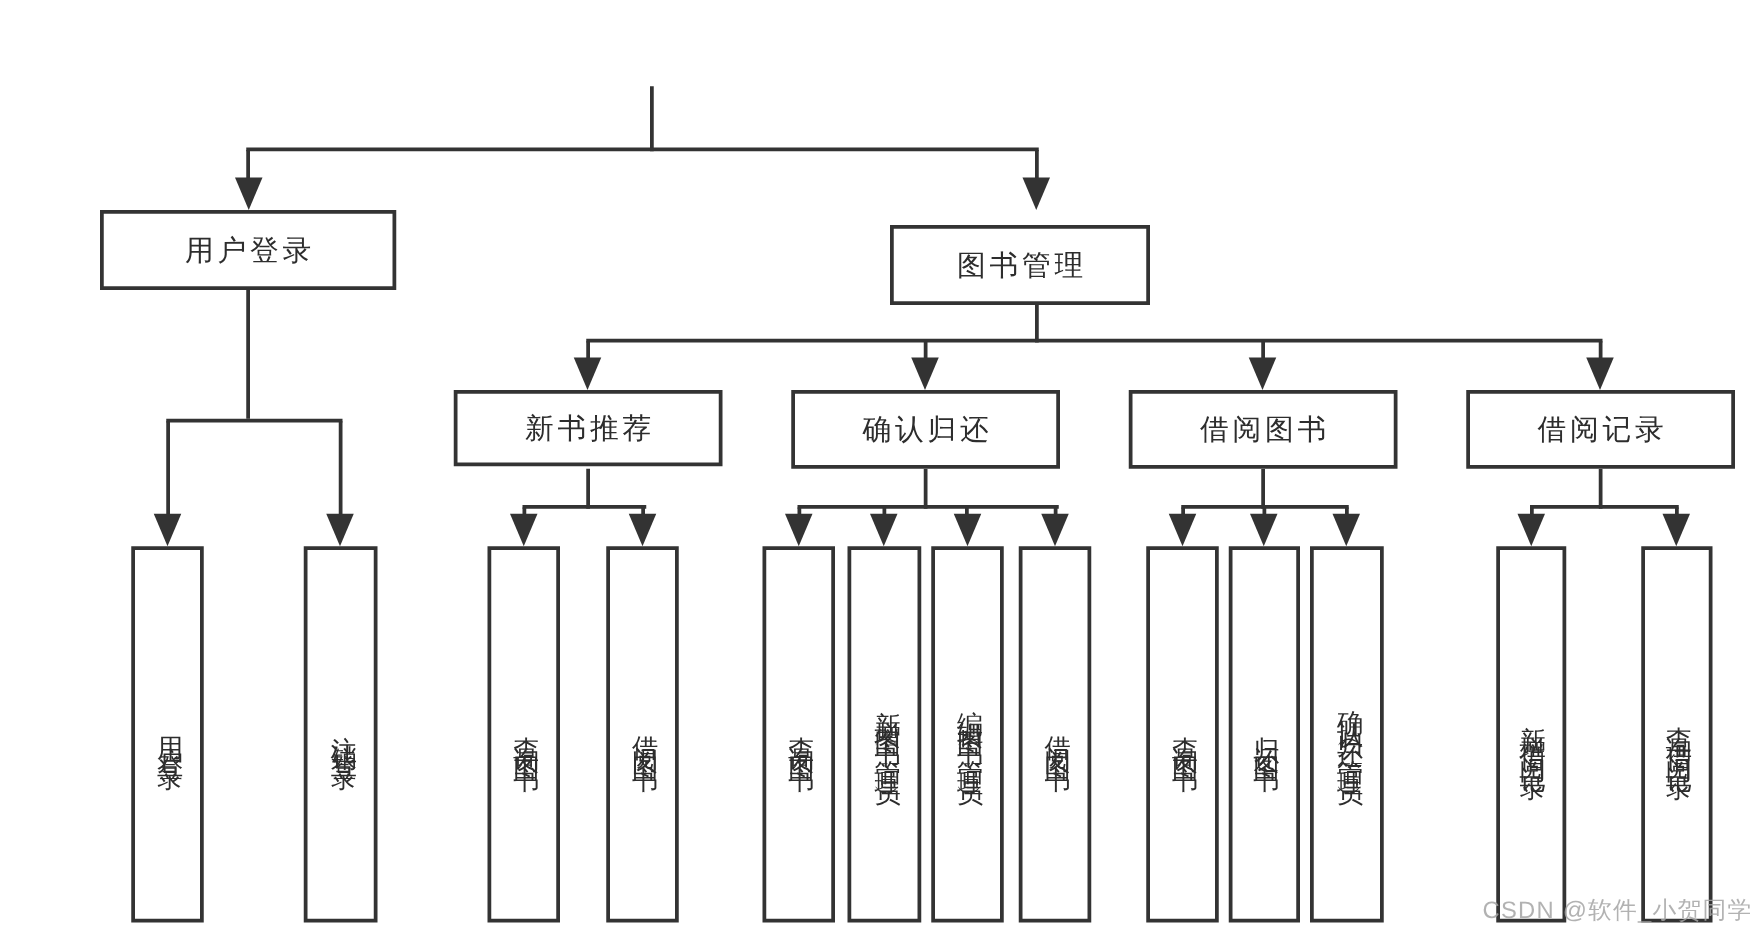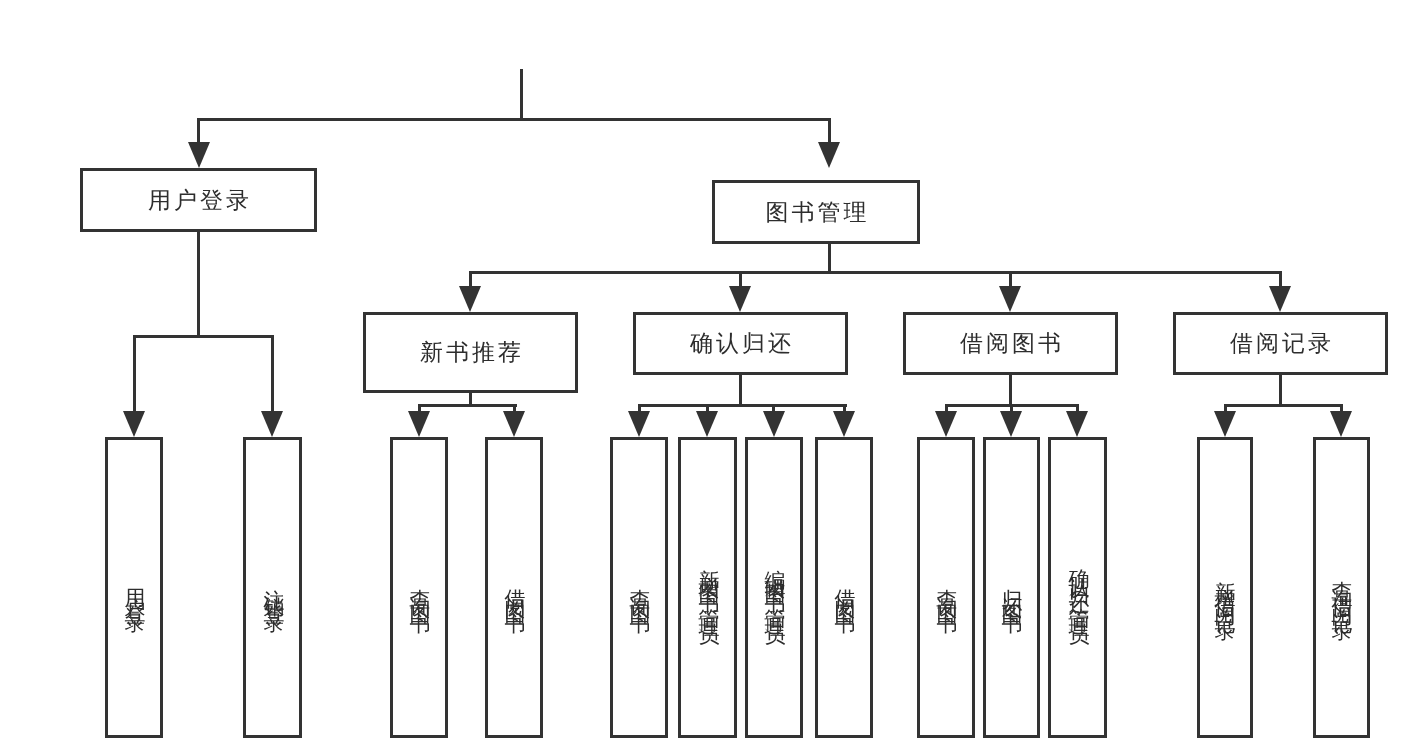--- a/index.html
+++ b/index.html
@@ -122,21 +122,21 @@
   <div class="hline" style="left:1224px; top:404px; width:119px;"></div>
   <div class="vline" style="left:1224px; top:406px; height:7px;"></div>
   <div class="vline" style="left:1340px; top:406px; height:7px;"></div>
   <div class="arr" style="left:1214px; top:411px;"></div>
   <div class="arr" style="left:1330px; top:411px;"></div>
 
 
   <div class="box" style="left:80px; top:168px; width:237px; height:64px;">用户登录</div>
   <div class="box" style="left:712px; top:168px; width:208px; height:64px;margin-top:12px;">图书管理</div>
 
-  <div class="box" style="left:363px; top:312px; width:215px; height:81px;">新书推荐</div>
+  <div class="box" style="left:363px; top:312px; width:215px; height:61px;">新书推荐</div>
   <div class="box" style="left:633px; top:312px; width:215px; height:63px;">确认归还</div>
   <div class="box" style="left:903px; top:312px; width:215px; height:63px;">借阅图书</div>
   <div class="box" style="left:1173px; top:312px; width:215px; height:63px;">借阅记录</div>
 
   <div class="vbox" style="left:105px; top:437px; width:58px; height:301px;">用户登录</div>
   <div class="vbox" style="left:243px; top:437px; width:59px; height:301px;">注销登录</div>
 
   <div class="vbox" style="left:390px; top:437px; width:58px; height:301px;">查询图书</div>
   <div class="vbox" style="left:485px; top:437px; width:58px; height:301px;">借阅图书</div>
 
@@ -145,14 +145,15 @@
   <div class="vbox" style="left:745px; top:437px; width:58px; height:301px;">编辑图书（管理员）</div>
   <div class="vbox" style="left:815px; top:437px; width:58px; height:301px;">借阅图书</div>
 
   <div class="vbox" style="left:917px; top:437px; width:58px; height:301px;">查询图书</div>
   <div class="vbox" style="left:983px; top:437px; width:57px; height:301px;">归还图书</div>
   <div class="vbox" style="left:1048px; top:437px; width:59px; height:301px;">确认归还（管理员）</div>
 
   <div class="vbox" style="left:1197px; top:437px; width:56px; height:301px;">新增借阅记录</div>
   <div class="vbox" style="left:1313px; top:437px; width:57px; height:301px;">查询借阅记录</div>
 
+  <div class="watermark">CSDN @软件_小贺同学</div>
 
 </div>
 
 </body></html>

